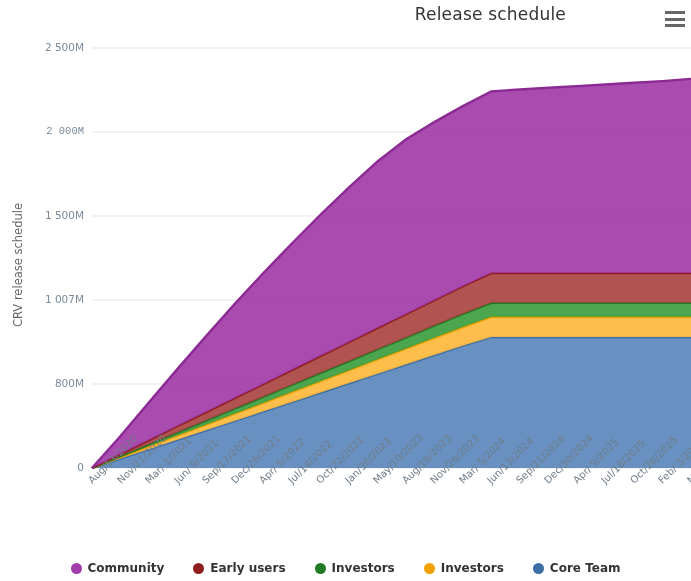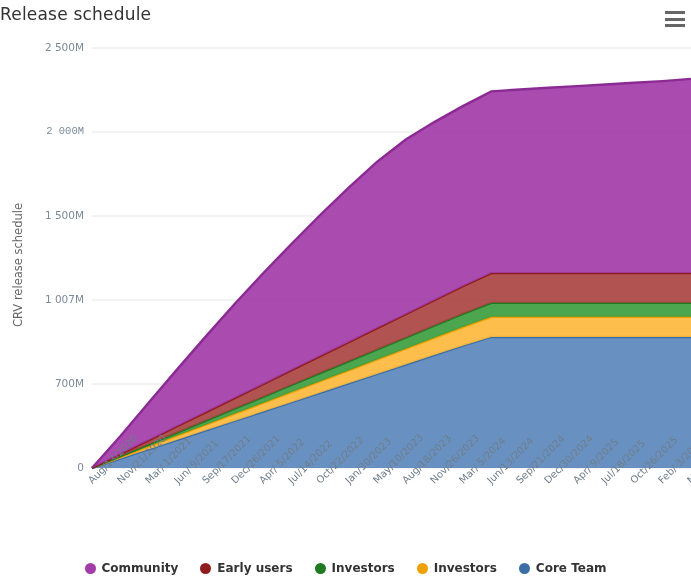--- a/index.html
+++ b/index.html
@@ -8,21 +8,21 @@
     background:#ffffff;
     font-family:"DejaVu Sans", sans-serif;
     overflow:hidden;
     position:relative;
   }
   .chart-root{position:absolute;inset:0;}
 
   .chart-title{
     position:absolute;
     top:4px;left:0;width:566px;
-    text-align:left;
+    text-align:right;
     font-size:17px;
     color:#333333;
     font-family:"DejaVu Sans", sans-serif;
     letter-spacing:0.2px;
   }
 
   .menu-button{
     position:absolute;
     top:9px;right:5px;
     width:22px;height:20px;
@@ -67,21 +67,21 @@
     text-align:left;
   }
 
   .legend{
     position:absolute;
     left:0;bottom:6px;
     width:691px;
     display:flex;
     justify-content:center;
     align-items:center;
-    gap:22px;
+    gap:29px;
   }
   .legend-item{display:flex;align-items:center;gap:6px;cursor:pointer;}
   .legend-dot{width:11px;height:11px;border-radius:50%;display:inline-block;}
   .legend-label{
     font-size:12px;
     font-weight:bold;
     color:#333333;
     font-family:"DejaVu Sans", sans-serif;
   }
 </style>
@@ -95,21 +95,21 @@
   <div class="menu-button">
     <span></span>
     <span></span>
     <span></span>
   </div>
 
   <div class="ylabel">CRV release schedule</div>
 
   <div class="ytick-wrap">
       <div class="ytick" style="top: 461px;">0</div>
-      <div class="ytick" style="top: 377px;">700M</div>
+      <div class="ytick" style="top: 377px;">800M</div>
       <div class="ytick" style="top: 293px;">1 007M</div>
       <div class="ytick" style="top: 209px;">1 500M</div>
       <div class="ytick" style="top: 125px; font-family: Liberation Mono, monospace;">2 000M</div>
       <div class="ytick" style="top: 41px;">2 500M</div>
     </div>
 
   <svg class="plot-svg" width="691" height="581">
     <g>
         <line x1="92" x2="691" y1="468" y2="468" stroke="#e6e6e6" stroke-width="1"></line>
         <line x1="92" x2="691" y1="384" y2="384" stroke="#e6e6e6" stroke-width="1"></line>

